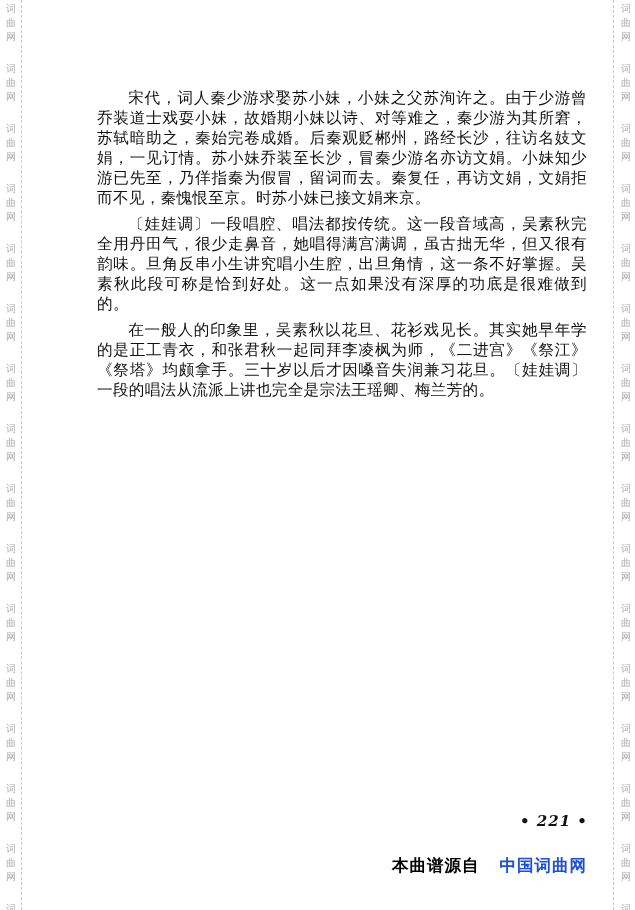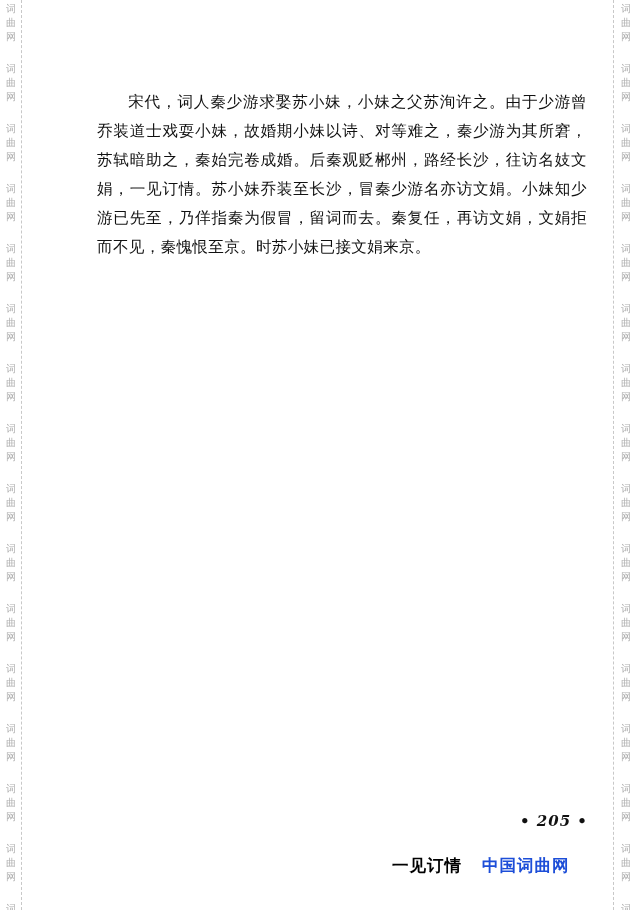--- a/index.html
+++ b/index.html
@@ -5,21 +5,21 @@
   html, body { margin: 0; padding: 0; background: #ffffff; }
   body { width: 635px; height: 910px; position: relative; overflow: hidden; font-family: "DejaVu Serif", "Liberation Serif", serif; color: #111; }
   .strip { position: absolute; top: 0; height: 910px; width: 22px; }
   .strip-left { left: 0; border-right: 1px dashed #c8c8c8; width: 21px; }
   .strip-right { left: 613px; border-left: 1px dashed #c8c8c8; width: 22px; }
   .wm-group { position: absolute; width: 16px; font-size: 10px; line-height: 14px; color: #b0b0b0; text-align: center; font-family: "DejaVu Sans", sans-serif; }
   .strip-left .wm-group { left: 3px; }
   .strip-right .wm-group { left: 4px; }
   .wm-group span { display: block; }
   .content { position: absolute; left: 97px; top: 88px; width: 490px; }
-  .para { margin: 0 0 6px 0; font-size: 15.6px; line-height: 29px; text-align: justify; text-indent: 2em; letter-spacing: 0.3px; }
+  .para { margin: 0 0 6px 0; font-size: 15.6px; line-height: 20px; text-align: justify; text-indent: 2em; letter-spacing: 0.3px; }
   .page-number { position: absolute; left: 520px; top: 812px; font-size: 15px; font-style: italic; font-weight: bold; letter-spacing: 1px; }
   .source { position: absolute; left: 392px; top: 855px; font-family: "DejaVu Sans", sans-serif; font-weight: bold; font-size: 16.5px; letter-spacing: 1px; }
   .source .prefix { color: #000; }
   .source .site { margin-left: 20px; color: #1d4ed8; }
 </style>
 </head>
 <body>
 
 <div class="strip strip-left" id="strip-left">
     <div class="wm-group" style="top: 2px;">
@@ -177,19 +177,21 @@
       <span>曲</span>
       <span>网</span>
     </div>
     <div class="wm-group" style="top: 902px;">
       <span>词</span>
     </div>
   </div>
 
 <div class="content">
   <p class="para">宋代，词人秦少游求娶苏小妹，小妹之父苏洵许之。由于少游曾乔装道士戏耍小妹，故婚期小妹以诗、对等难之，秦少游为其所窘，苏轼暗助之，秦始完卷成婚。后秦观贬郴州，路经长沙，往访名妓文娟，一见订情。苏小妹乔装至长沙，冒秦少游名亦访文娟。小妹知少游已先至，乃佯指秦为假冒，留词而去。秦复任，再访文娟，文娟拒而不见，秦愧恨至京。时苏小妹已接文娟来京。</p>
+  <p class="para">〔娃娃调〕一段唱腔、唱法都按传统。这一段音域高，吴素秋完全用丹田气，很少走鼻音，她唱得满宫满调，虽古拙无华，但又很有韵味。旦角反串小生讲究唱小生腔，出旦角情，这一条不好掌握。吴素秋此段可称是恰到好处。这一点如果没有深厚的功底是很难做到的。</p>
+  <p class="para">在一般人的印象里，吴素秋以花旦、花衫戏见长。其实她早年学的是正工青衣，和张君秋一起同拜李凌枫为师，《二进宫》《祭江》《祭塔》均颇拿手。三十岁以后才因嗓音失润兼习花旦。〔娃娃调〕一段的唱法从流派上讲也完全是宗法王瑶卿、梅兰芳的。</p>
 </div>
 
-<div class="page-number">• 205 •</div>
+<div class="page-number">• 221 •</div>
 
 <div class="source">
-  <span class="prefix">一见订情</span><span class="site">中国词曲网</span>
+  <span class="prefix">本曲谱源自</span><span class="site">中国词曲网</span>
 </div>
 
 </body></html>

